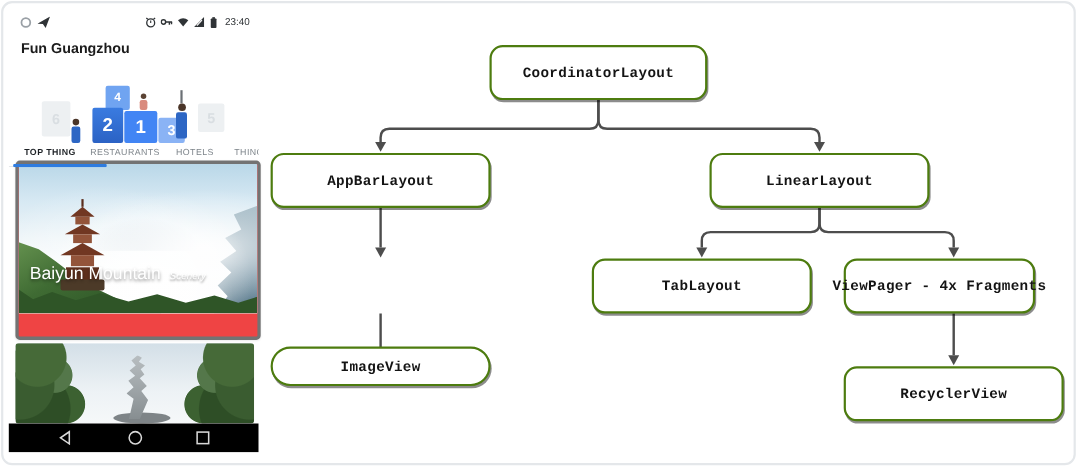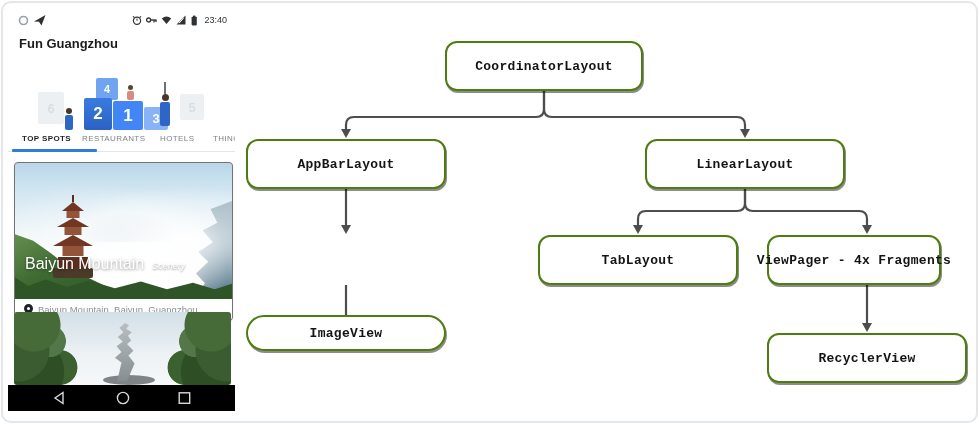--- a/index.html
+++ b/index.html
@@ -22,22 +22,22 @@
   .person{position:absolute;}
   .p-head{width:6px;height:6px;border-radius:50%;background:#4a3528;margin:0 auto;}
   .p-body{width:8px;height:15px;border-radius:2px;background:#2d66c4;margin:1px auto 0;}
 
   .tabs{position:absolute;left:0;top:122px;width:227px;height:22px;overflow:hidden;}
   .tabs::after{content:"";position:absolute;left:0;right:0;bottom:0;height:1px;background:#e3e5e7;}
   .tab{position:absolute;top:4px;font-size:8px;letter-spacing:.4px;color:#7d848a;white-space:nowrap;}
   .tab.active{color:#1e2226;font-weight:700;}
   .indicator{position:absolute;left:4px;bottom:0;width:85px;height:3px;border-radius:1px;z-index:1;}
 
-  .card1{position:absolute;left:6px;top:154px;width:217px;height:157px;background:#ef4444;
-         border:1px solid #737373;border-radius:4px;overflow:hidden;box-shadow:0 1px 2px rgba(0,0,0,.08);}
+  .card1{position:absolute;left:6px;top:138px;width:217px;height:157px;background:#ef4444;
+         border:3px solid #737373;border-radius:4px;overflow:hidden;box-shadow:0 1px 2px rgba(0,0,0,.08);}
   .scene1{position:absolute;left:0;top:0;width:100%;height:136px;overflow:hidden;
     background:linear-gradient(to bottom,#b9d7e8 0%,#d7e9f3 25%,#eef5f8 50%,#fbfdfe 72%,#ffffff 100%);}
   .mtn-far{position:absolute;left:28%;top:36%;width:48%;height:22%;
     background:radial-gradient(ellipse at 50% 100%,#9fb7c6 0%,rgba(159,183,198,0) 70%);opacity:.85;}
   .cliffR{position:absolute;right:0;bottom:0;width:26%;height:72%;
     background:linear-gradient(200deg,#9db6c2 0%,#5c7f93 55%,#46677a 100%);
     clip-path:polygon(100% 0,62% 8%,74% 22%,48% 30%,66% 42%,40% 52%,58% 62%,36% 74%,52% 84%,30% 100%,100% 100%);}
   .hillL{position:absolute;left:0;bottom:0;width:60%;height:58%;
     background:linear-gradient(150deg,#6d9a55 0%,#3f6b33 45%,#274d22 100%);
     clip-path:polygon(0 18%,14% 26%,26% 40%,40% 58%,55% 72%,75% 88%,100% 100%,0 100%);}
@@ -168,21 +168,21 @@
         <div class="p-body" style="width:7px;height:9px;background:#d98b7e;"></div>
         </div>
       <div class="person" style="left:152px;bottom:6px;">
         <div style="width:1.5px;height:12px;background:#6b7075;margin:0 auto;"></div>
         <div class="p-head" style="width:7px;height:7px;"></div>
         <div class="p-body" style="width:10px;height:24px;"></div>
         </div>
     </div>
 
     <div class="tabs">
-      <span class="tab active" style="left:14px;">TOP SPOTS</span>
+      <span class="tab active" style="left:14px;">TOP THING</span>
       <span class="tab" style="left:74px;">RESTAURANTS</span>
       <span class="tab" style="left:152px;">HOTELS</span>
       <span class="tab" style="left:205px;">THING</span>
       <div class="indicator" style="background:#2e7ce0;"></div>
     </div>
 
     <div class="card1">
       <div class="scene1">
         <div class="mtn-far"></div>
         <div class="cliffR"></div>
@@ -197,27 +197,20 @@
           <div class="pbody" style="top:32px;width:17px;height:8px;"></div>
           <div class="roof" style="top:40px;border-left-width:20px;border-right-width:20px;border-bottom-width:11px;"></div>
           <div class="pbody" style="top:51px;width:21px;height:10px;"></div>
           <div class="pbase"></div>
           <div class="pplat"></div>
         </div>
         <div class="card-cap">
           <span class="card-title">Baiyun Mountain</span>
           <span class="card-sub">Scenery</span>
         </div>
-      </div>
-      <div class="locrow">
-        <svg width="9" height="12">
-          <path d="M4.5 0C2 0 0 2 0 4.5 0 7.9 4.5 12 4.5 12S9 7.9 9 4.5C9 2 7 0 4.5 0z" fill="#1f2327"></path>
-          <circle cx="4.5" cy="4.4" r="1.5" fill="#ffffff"></circle>
-        </svg>
-        <span class="loctext">Baiyun Mountain, Baiyun, Guangzhou</span>
       </div>
     </div>
 
     <div class="card2">
       <div class="scene2">
         <div class="treesL"></div>
         <div class="treesR"></div>
         <div class="rockbase"></div>
         <div class="statue"></div>
       </div>

